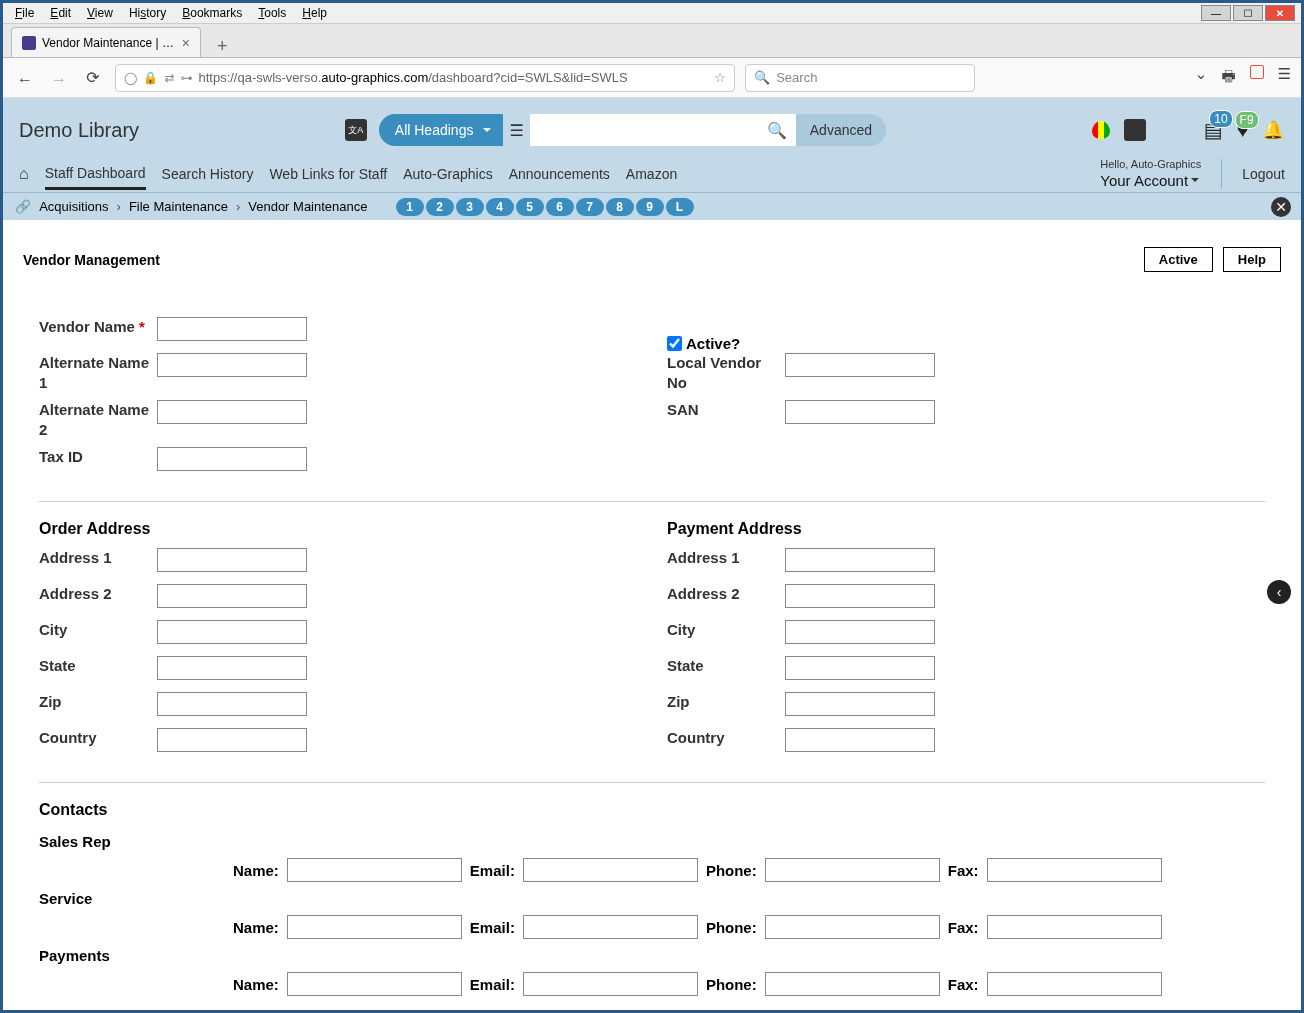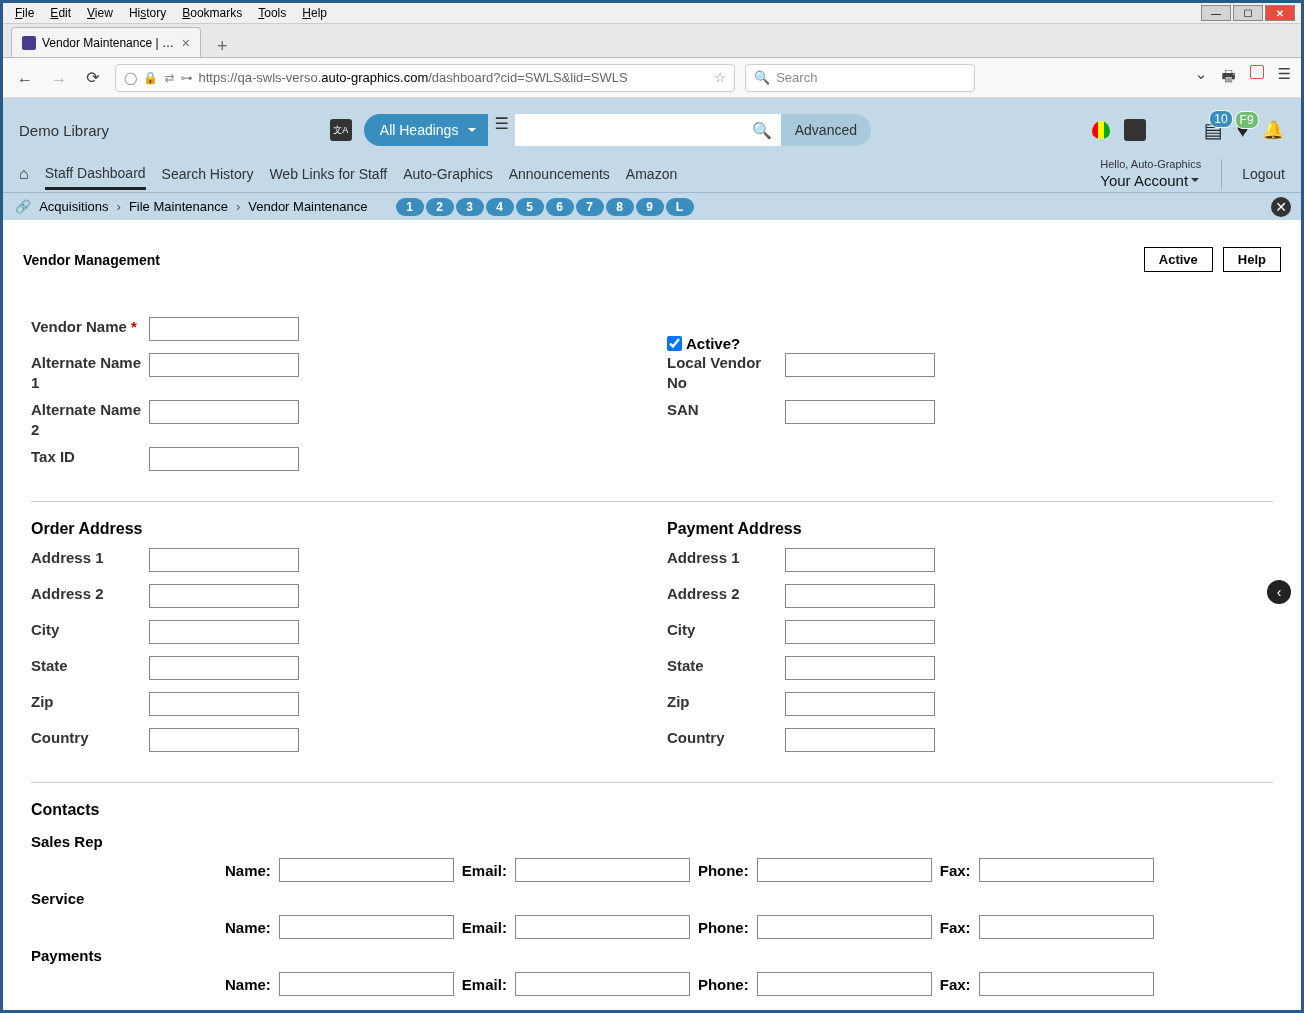--- a/index.html
+++ b/index.html
@@ -29,21 +29,21 @@
 .url-text b { color: #000; font-weight: normal; }
 .urlbox .star { margin-left: auto; color: #888; }
 .searchbox { width: 230px; height: 28px; background: #fff; border: 1px solid #ccc; border-radius: 4px; display: flex; align-items: center; padding: 0 8px; gap: 6px; font-size: 13px; color: #888; }
 .toolbar-icons { display: flex; gap: 14px; margin-left: auto; color: #444; }
 .toolbar-icons span { font-size: 15px; }
 .pocket-icon { width: 14px; height: 14px; border: 1.5px solid #e74c3c; border-radius: 2px; display: inline-block; }
 
 
 .app-header { background: #c3d9e8; padding: 10px 16px 0 16px; }
 .header-top { display: flex; align-items: center; gap: 12px; height: 44px; }
-.library-name { font-size: 15px; color: #333; }
+.library-name { font-size: 20px; color: #333; }
 .header-spacer { flex: 1; }
 .lang-icon { width: 22px; height: 22px; background: #333; color: #fff; font-size: 9px; display: flex; align-items: center; justify-content: center; border-radius: 3px; }
 .headings-dd { background: #3a8ebf; color: #fff; height: 32px; padding: 0 30px 0 16px; border-radius: 16px 0 0 16px; display: flex; align-items: center; font-size: 14px; position: relative; }
 .headings-dd::after { content: ""; position: absolute; right: 12px; border: 4px solid transparent; border-top-color: #fff; top: 14px; }
 .db-icon { color: #333; font-size: 16px; margin: 0 6px; }
 .search-main { background: #fff; height: 32px; width: 230px; border: none; padding: 0 10px; font-size: 14px; }
 .search-btn { background: #fff; height: 32px; width: 36px; border: none; color: #3a8ebf; font-size: 16px; }
 .advanced-btn { background: #a9c9dc; height: 32px; padding: 0 14px; border: none; border-radius: 0 16px 16px 0; font-size: 14px; color: #333; }
 .header-icons { display: flex; align-items: center; gap: 14px; }
 .balloon-icon { display: inline-block; width: 18px; height: 18px; border-radius: 50% 50% 50% 50% / 60% 60% 40% 40%; background: linear-gradient(90deg, #f00 0 33%, #ff0 33% 66%, #0a0 66%); }
@@ -73,21 +73,21 @@
 .pill { width: 28px; height: 18px; background: #3a8ebf; color: #fff; border-radius: 9px; font-size: 12px; display: flex; align-items: center; justify-content: center; font-weight: bold; }
 .close-circle { position: absolute; right: 10px; width: 20px; height: 20px; background: #333; color: #fff; border-radius: 50%; display: flex; align-items: center; justify-content: center; font-size: 14px; }
 
 
 .page-wrapper { flex: 1; display: flex; flex-direction: column; background: #fff; position: relative; overflow: hidden; }
 .page-header { display: flex; align-items: center; padding: 27px 20px; font-size: 14px; }
 .page-title { font-weight: bold; }
 .page-buttons { margin-left: auto; display: flex; gap: 10px; }
 .page-buttons button { padding: 4px 14px; font-size: 13px; background: #fff; border: 1px solid #000; font-weight: bold; cursor: pointer; }
 
-.scroll-area { flex: 1; overflow-y: scroll; padding: 18px 28px; }
+.scroll-area { flex: 1; overflow-y: scroll; padding: 18px 36px; }
 .form-row { display: flex; gap: 30px; }
 .form-col { flex: 1; }
 .field-pair { display: flex; align-items: flex-start; margin-bottom: 8px; min-height: 28px; }
 .field-label { width: 118px; font-size: 15px; font-weight: bold; color: #333; line-height: 1.3; }
 .field-label .req { color: #c00; }
 .field-input { width: 150px; height: 24px; border: 1px solid #888; padding: 0 4px; font-size: 13px; }
 .check-pair { display: flex; align-items: center; gap: 4px; font-size: 15px; font-weight: bold; }
 .check-pair input { width: 15px; height: 15px; }
 
 hr.divider { border: none; border-top: 1px solid #ccc; margin: 18px 0; }
@@ -155,21 +155,21 @@
       <span><span class="pocket-icon"></span></span>
       <span>☰</span>
     </div>
   </div>
 
   <div class="app-header">
     <div class="header-top">
       <div class="library-name">Demo Library</div>
       <div class="header-spacer"></div>
       <div class="lang-icon">文A</div>
-      <div style="display:flex;align-items:flex-start">
+      <div style="display:flex;align-items:center">
         <div class="headings-dd">
             <span>All Headings</span>
           </div>
         <span class="db-icon">☰</span>
         <input class="search-main" style="">
         <button class="search-btn">🔍</button>
         <button class="advanced-btn">Advanced</button>
       </div>
       <div class="header-spacer"></div>
       <div class="header-icons">

